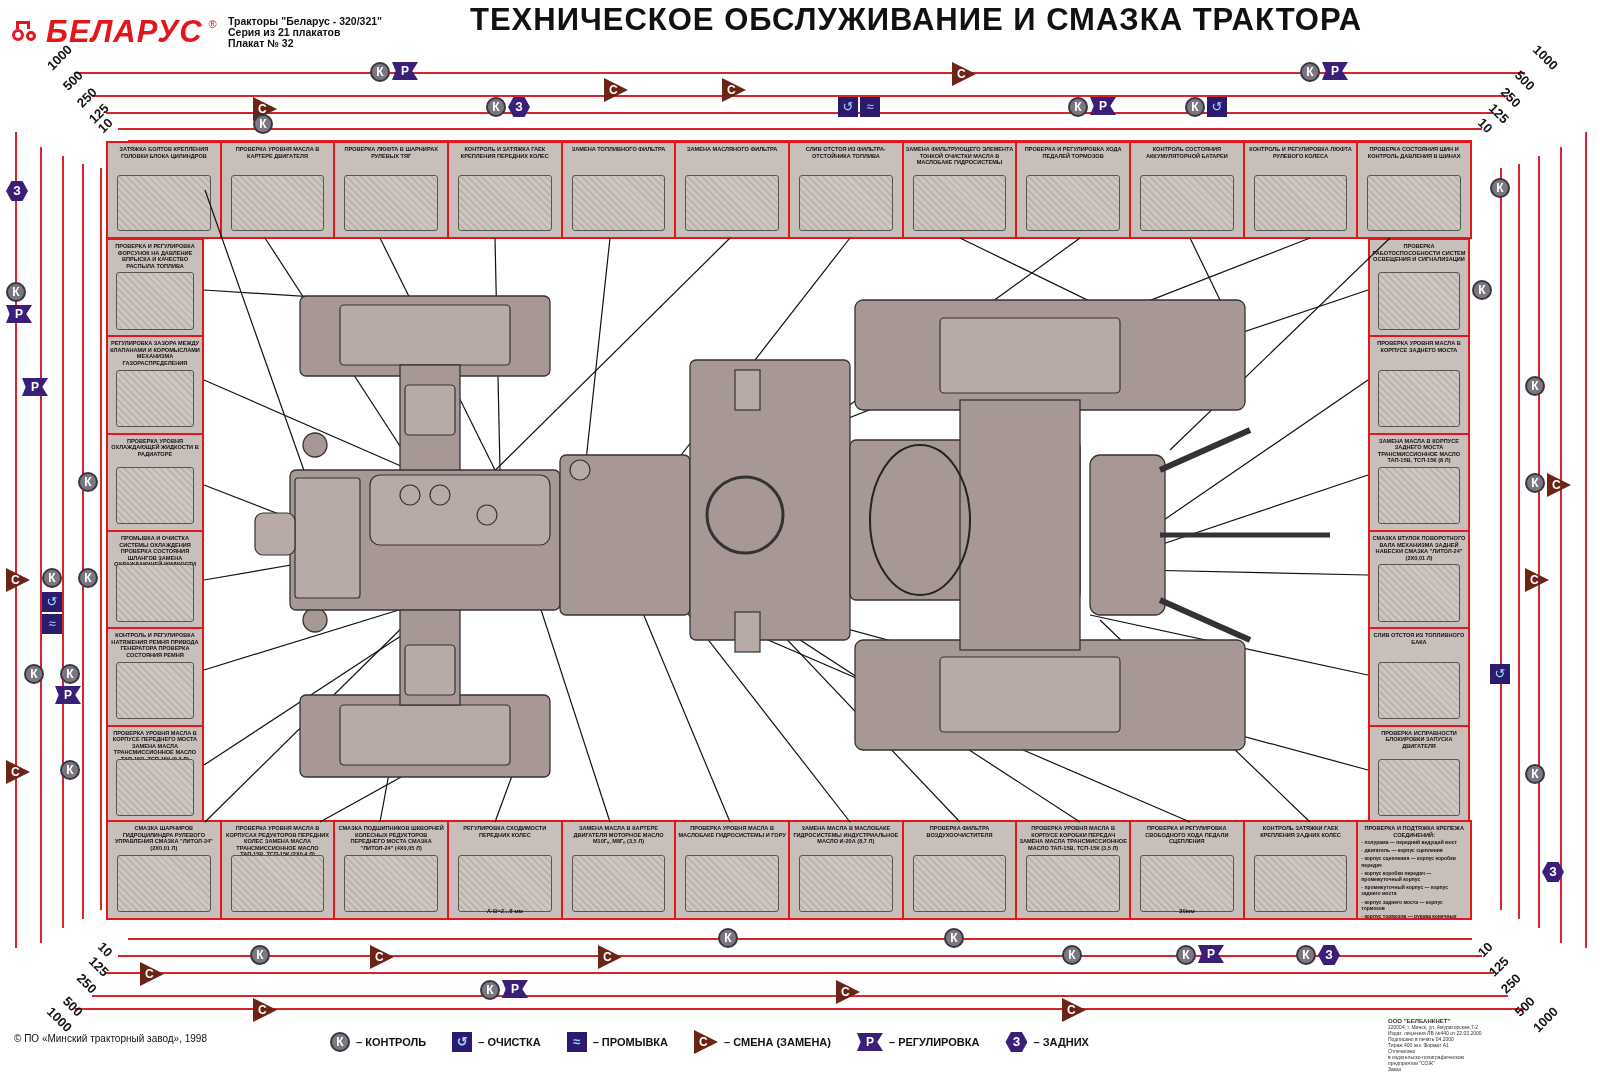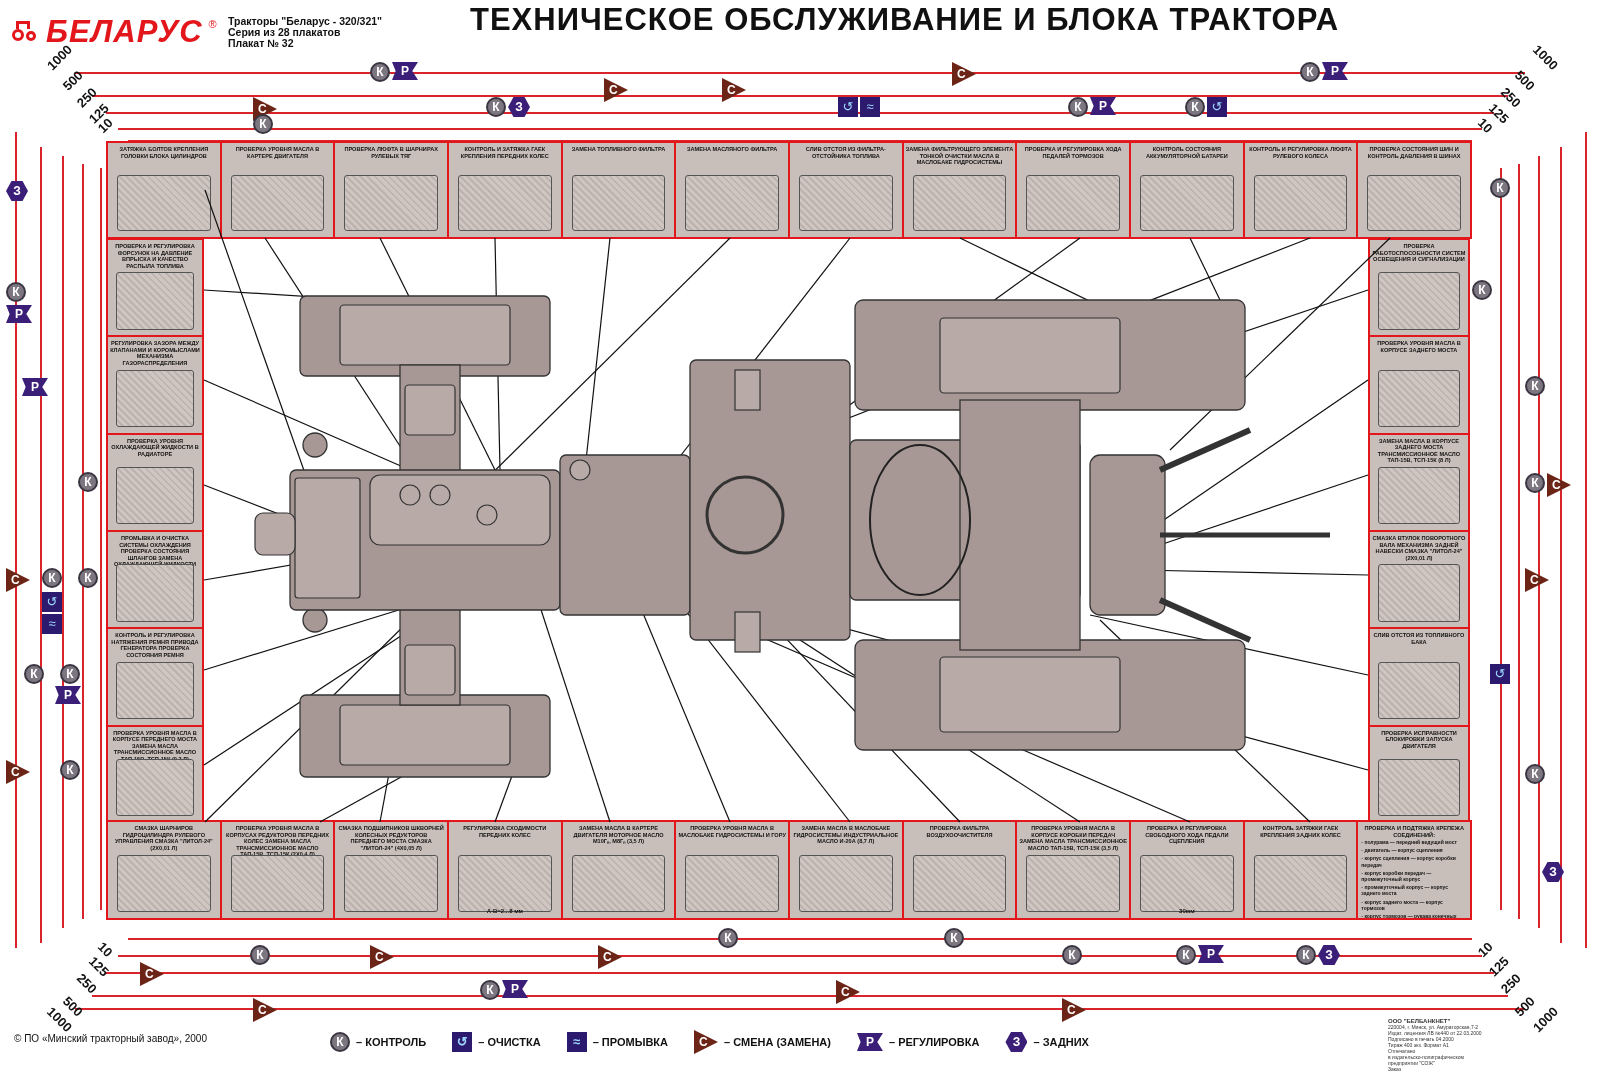--- a/index.html
+++ b/index.html
@@ -52,24 +52,24 @@
   <div class="logo-icon">
       <span class="cab"></span>
       <span class="w1"></span>
       <span class="w2"></span>
     </div>
   <span class="logo-text">БЕЛАРУС</span>
   <span class="logo-reg">®</span>
 </div>
 <div class="abs series">
   <div>Тракторы "Беларус - 320/321"</div>
-  <div>Серия из 28 плакатов</div>
+  <div>Серия из 21 плакатов</div>
   <div>Плакат № 32</div>
 </div>
-<div class="abs title">ТЕХНИЧЕСКОЕ ОБСЛУЖИВАНИЕ И БЛОКА ТРАКТОРА</div>
+<div class="abs title">ТЕХНИЧЕСКОЕ ОБСЛУЖИВАНИЕ И СМАЗКА ТРАКТОРА</div>
 
 <div id="frame">
     <div class="hline" style="left: 75px; top: 72px; width: 1450px;"></div>
     <div class="hline" style="left: 75px; top: 1008px; width: 1450px;"></div>
     <div class="vline" style="left: 15px; top: 132px; height: 816px;"></div>
     <div class="vline" style="left: 1585px; top: 132px; height: 816px;"></div>
     <span class="dist " style="left: 45px; top: 50px;">1000</span>
     <span class="dist r" style="left: 1531px; top: 50px;">1000</span>
     <span class="dist r" style="left: 45px; top: 1012px;">1000</span>
     <span class="dist " style="left: 1531px; top: 1012px;">1000</span>
@@ -396,21 +396,21 @@
     <div class="bK" style="left: 944px; top: 928px;">К</div>
     <div class="bC" style="left: 253px; top: 998px;">С</div>
     <div class="bK" style="left: 1062px; top: 945px;">К</div>
     <div class="bK" style="left: 1176px; top: 945px;">К</div>
     <div class="bP" style="left: 1198px; top: 945px;">Р</div>
     <div class="bK" style="left: 1296px; top: 945px;">К</div>
     <div class="bZ" style="left: 1318px; top: 945px;">З</div>
     <div class="bC" style="left: 1062px; top: 998px;">С</div>
   </div>
 
-<div class="abs copyright">© ПО «Минский тракторный завод», 2000</div>
+<div class="abs copyright">© ПО «Минский тракторный завод», 1998</div>
 <div class="abs legend">
   <div class="legend-item">
     <span class="bK">К</span>
     <span>– КОНТРОЛЬ</span>
   </div>
   <div class="legend-item">
     <span class="bO">↺</span>
     <span>– ОЧИСТКА</span>
   </div>
   <div class="legend-item">

